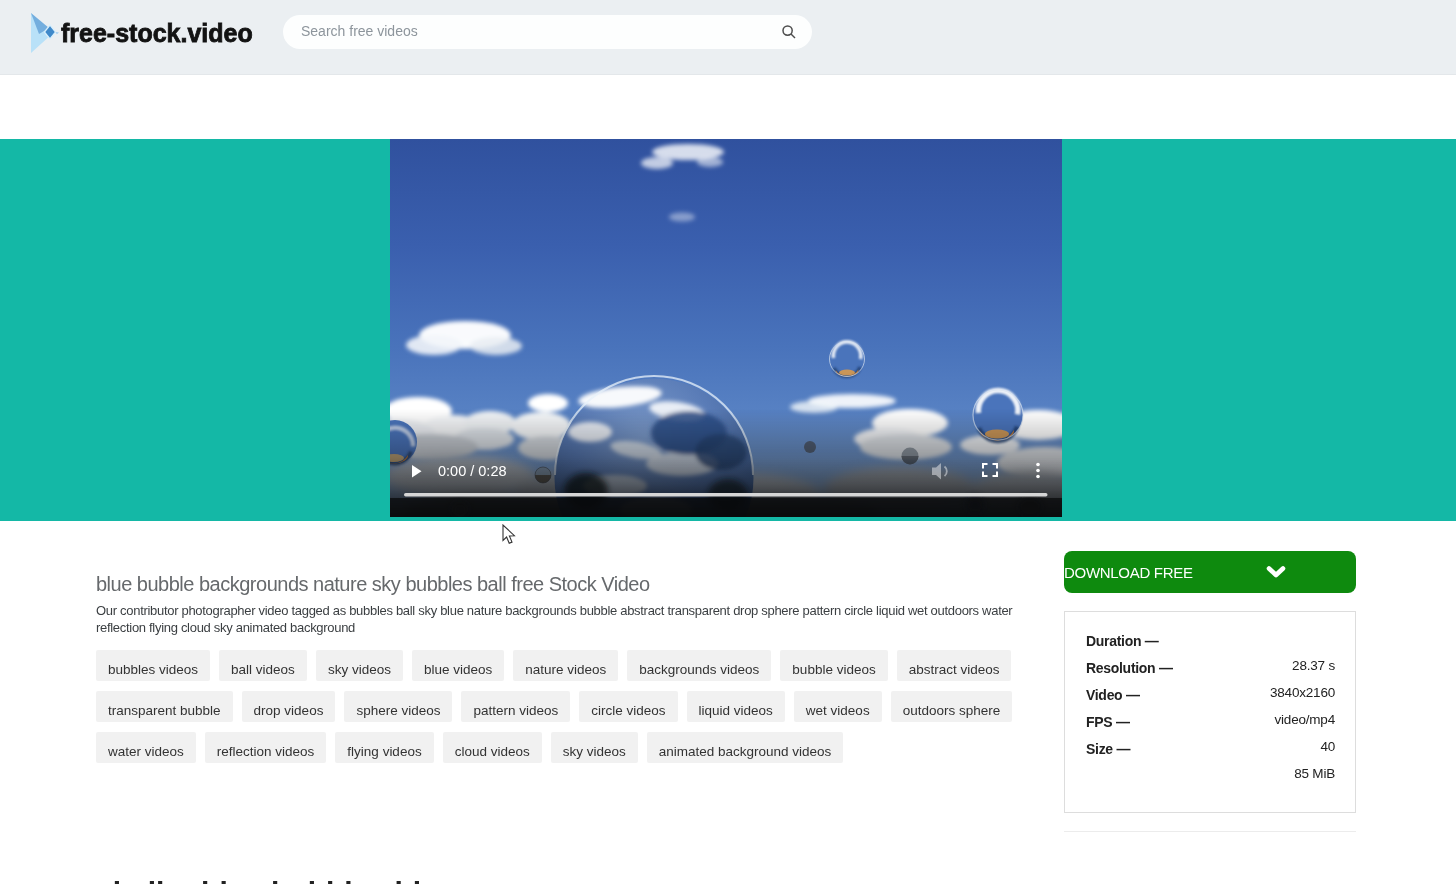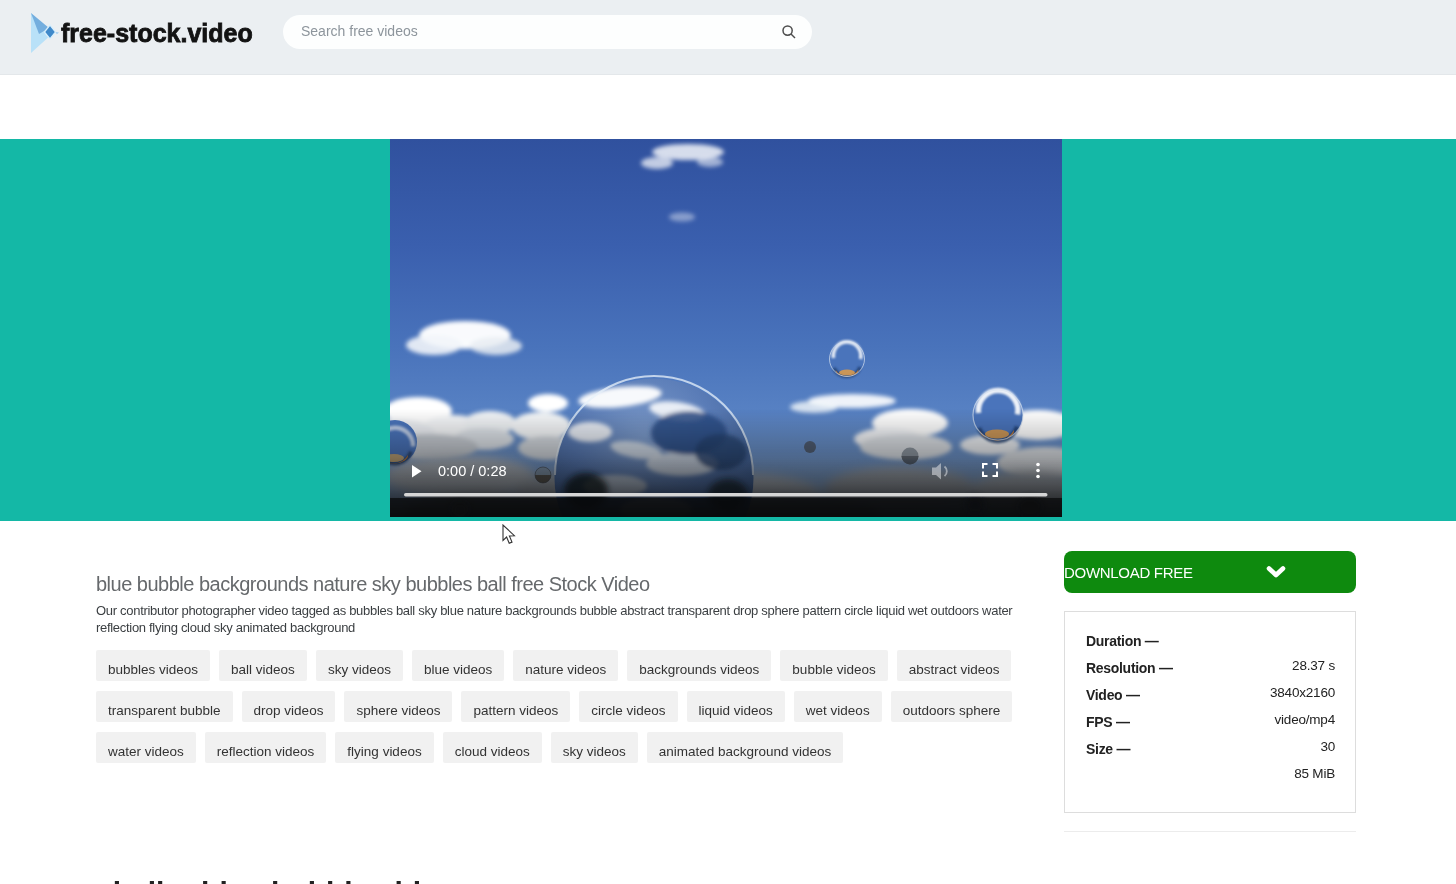--- a/index.html
+++ b/index.html
@@ -245,21 +245,21 @@
     <div class="row">
         <b>Resolution —</b>
         <span>3840x2160</span>
       </div>
     <div class="row">
         <b>Video —</b>
         <span>video/mp4</span>
       </div>
     <div class="row">
         <b>FPS —</b>
-        <span>30</span>
+        <span>40</span>
       </div>
     <div class="row">
         <b>Size —</b>
         <span>85 MiB</span>
       </div>
   </div>
 </div>
 <div class="hr2"></div>
 <div class="bheading">similar blue bubble videos</div>
 

